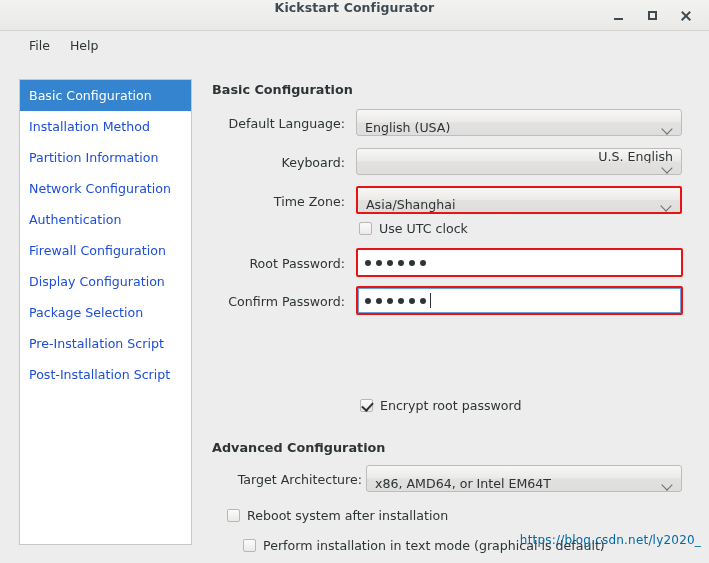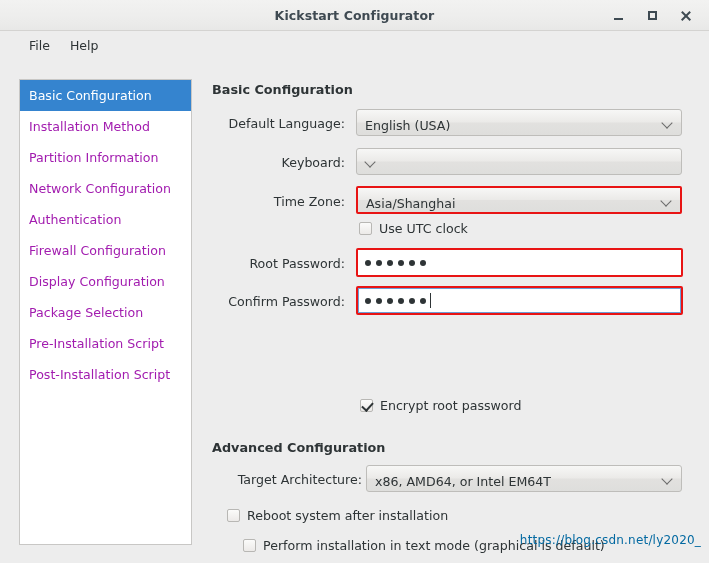--- a/index.html
+++ b/index.html
@@ -21,21 +21,20 @@
   }
 
   
   .titlebar {
     position: relative;
     height: 31px;
     flex: 0 0 31px;
     background: linear-gradient(180deg, #f2f2f1 0%, #ededec 60%, #e8e8e7 100%);
     border-bottom: 1px solid #d4d3d1;
     display: flex;
-    align-items: center;
     justify-content: center;
   }
   .title-text {
     font-size: 12.5px;
     color: #3f4a52;
     font-weight: 600;
     letter-spacing: 0.1px;
   }
   .win-controls {
     position: absolute;
@@ -104,21 +103,21 @@
     height: 466px;
     background: #ffffff;
     border: 1px solid #c8c7c5;
   }
   .side-item {
     height: 31px;
     display: flex;
     align-items: center;
     padding-left: 9px;
     font-size: 12.6px;
-    color: #a21caf;
+    color: #1d4ed8;
     cursor: default;
     white-space: nowrap;
   }
   .side-item.selected {
     background: #3584cf;
     color: #ffffff;
   }
 
   
   .main-panel {
@@ -143,22 +142,22 @@
   }
 
   
   .combo {
     position: absolute;
     height: 27px;
     background: linear-gradient(180deg, #f7f7f6 0%, #ebeae8 48%, #e2e1df 52%, #dededc 100%);
     border: 1px solid #bebdba;
     border-radius: 3px;
     display: flex;
-    align-items: flex-start;
-    padding: 8px 8px;
+    align-items: flex-end;
+    padding: 0 8px;
     font-size: 12.6px;
     color: #2e3436;
     cursor: default;
     white-space: nowrap;
   }
   .combo .val { flex: 1 1 auto; overflow: hidden; }
   .chev {
     width: 11px; height: 11px; position: relative; flex: 0 0 auto;
   }
   .chev::after {

